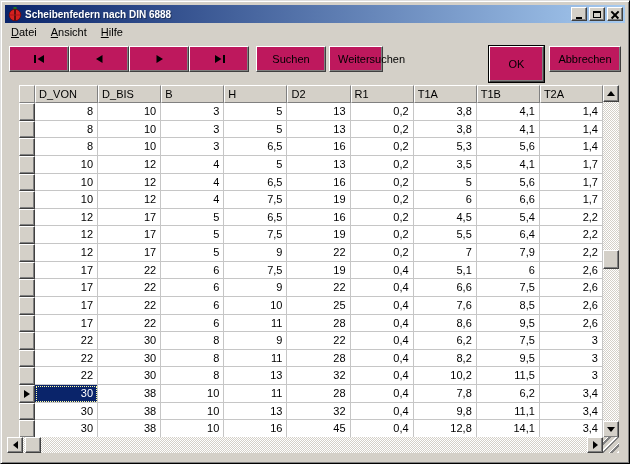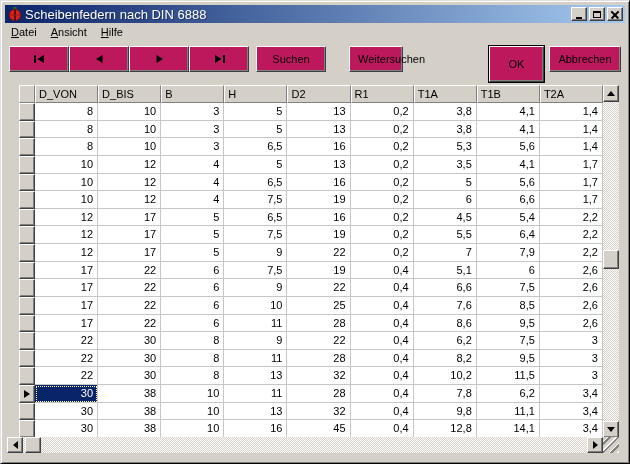--- a/index.html
+++ b/index.html
@@ -8,21 +8,21 @@
 
   .window { position:absolute; inset:0; background:#d4d0c8;
     border:1px solid; border-color:#dfdfdf #000 #000 #dfdfdf;
     box-shadow: inset 1px 1px 0 #fff, inset -1px -1px 0 #808080; }
 
   
   .titlebar { position:absolute; left:4px; top:4px; right:4px; height:18px;
     background:linear-gradient(90deg,#0a246a,#a6caf0);
     display:flex; align-items:center; padding:0 2px; }
   .titlebar .ticon { width:14px; height:14px; margin:0 3px 0 1px; flex:none; }
-  .titlebar .ttext { color:#fff; font-weight:normal; font-size:13px; white-space:nowrap; flex:1;
+  .titlebar .ttext { color:#fff; font-weight:bold; font-size:10px; white-space:nowrap; flex:1;
     text-shadow:1px 1px 0 rgba(0,0,0,.35); }
   .wbtn { width:16px; height:14px; margin-left:2px; background:#d4d0c8; flex:none;
     border:1px solid; border-color:#fff #404040 #404040 #fff;
     box-shadow: inset -1px -1px 0 #808080;
     display:flex; align-items:center; justify-content:center; }
   .g-min { width:6px; height:2px; background:#000; margin-top:7px; }
   .g-max { width:8px; height:7px; border:1px solid #000; border-top-width:2px; }
   .g-x { position:relative; width:8px; height:7px; }
   .g-x::before,.g-x::after { content:""; position:absolute; left:-1px; top:3px; width:10px; height:1.6px; background:#000; }
   .g-x::before { transform:rotate(45deg); } .g-x::after { transform:rotate(-45deg); }
@@ -34,21 +34,21 @@
 
   
   .btn { position:absolute; background:#be185d;
     border:1px solid; border-color:#fff #404040 #404040 #fff;
     box-shadow: inset -1px -1px 0 #808080;
     display:flex; align-items:center; justify-content:center; font-size:11px; }
   .btn.default { box-shadow: 0 0 0 1px #000, inset -1px -1px 0 #808080; }
   .navgrp { top:45px; height:26px; }
   #nav0{left:8px;width:60px;} #nav1{left:68px;width:60px;} #nav2{left:128px;width:60px;} #nav3{left:188px;width:60px;}
   #btn-search{left:255px; top:45px; width:70px; height:26px;}
-  #btn-searchnext{left:348px; top:45px; width:54px; height:26px;padding-left:31px;}
+  #btn-searchnext{left:328px; top:45px; width:54px; height:26px;padding-left:31px;}
   #btn-ok{left:488px; top:45px; width:55px; height:36px;}
   #btn-cancel{left:548px; top:45px; width:72px; height:26px;}
 
   
   .grid { position:absolute; left:6px; top:84px; width:612px; height:368px; background:#d4d0c8; }
   .grid-main { position:absolute; left:0; top:0; width:596px; height:353px;padding-left:12px; }
   .grid-head { display:flex; height:18px; }
   .corner, .hcell { background:#d4d0c8; border:1px solid; border-color:#fff #808080 #808080 #fff; }
   .corner { width:16px; flex:none; }
   .hcell { flex:1; padding:2px 0 0 3px; white-space:nowrap; overflow:hidden; }

